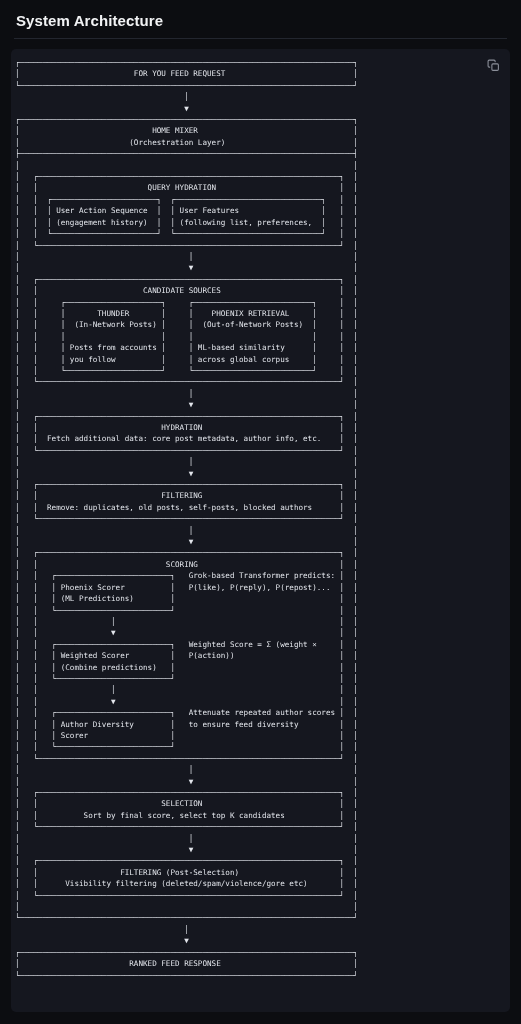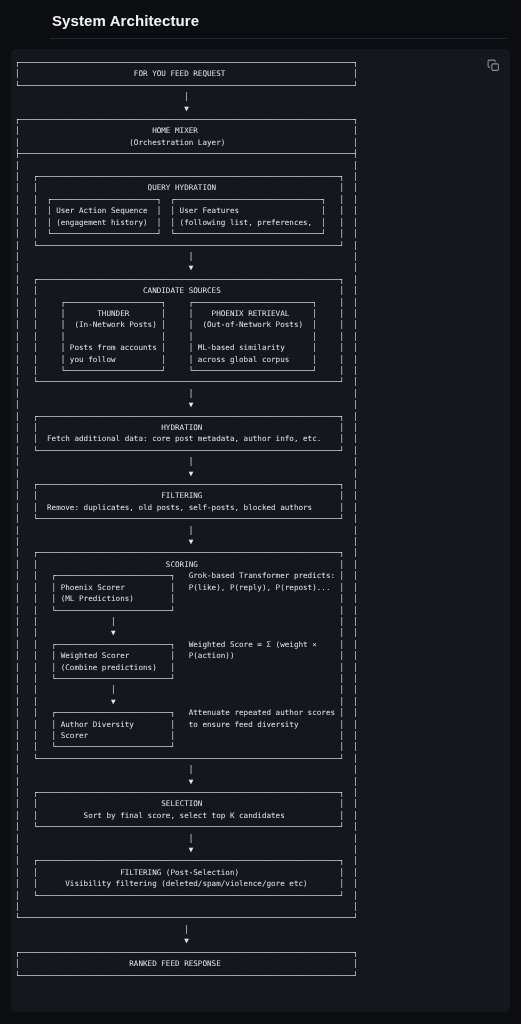--- a/index.html
+++ b/index.html
@@ -14,21 +14,20 @@
   #root {
     width: 521px; height: 1024px;
     background: #0c0d11;
     position: relative;
     display: flex;
     flex-direction: column;
   }
   .page-header {
     padding: 12px 14px 0 14px;
     flex: 0 0 auto;
-    margin-left: 36px;
   }
   .page-title {
     font-family: "Liberation Sans", sans-serif;
     font-size: 15px;
     font-weight: bold;
     color: #f2f3f5;
     letter-spacing: 0.1px;
     margin: 0 0 8px 2px;
     line-height: 18px;
   }

